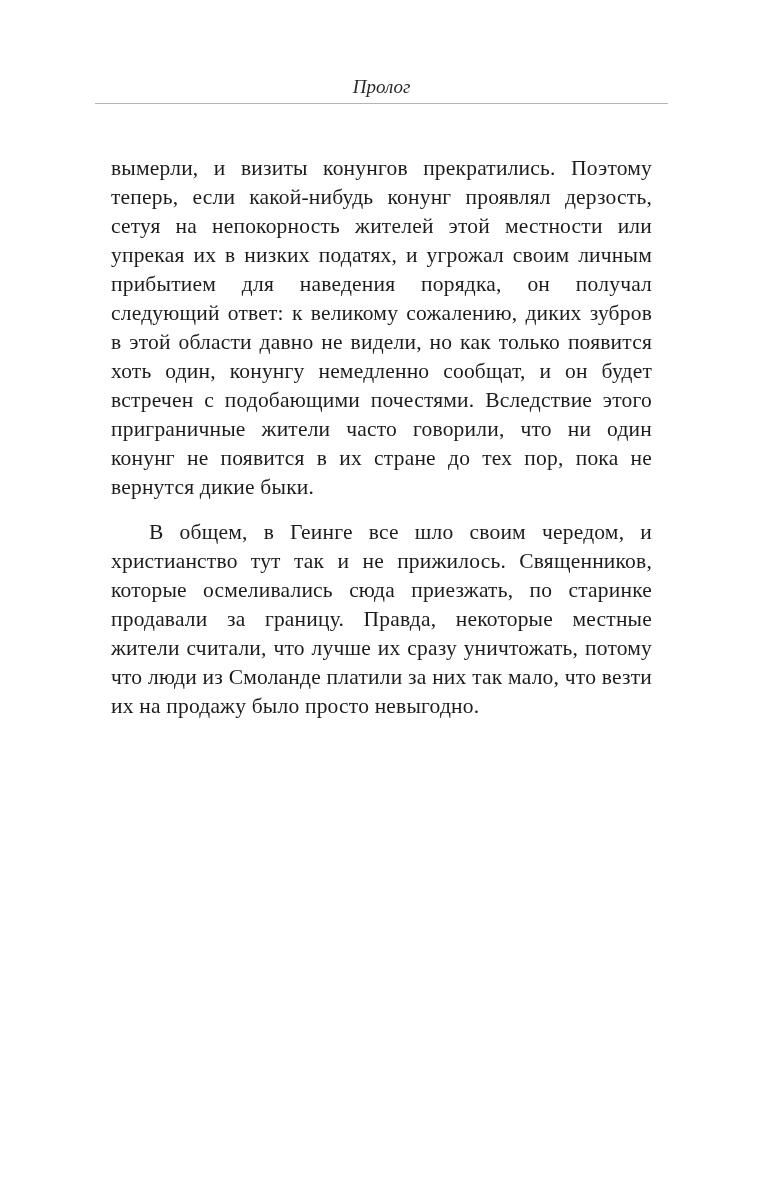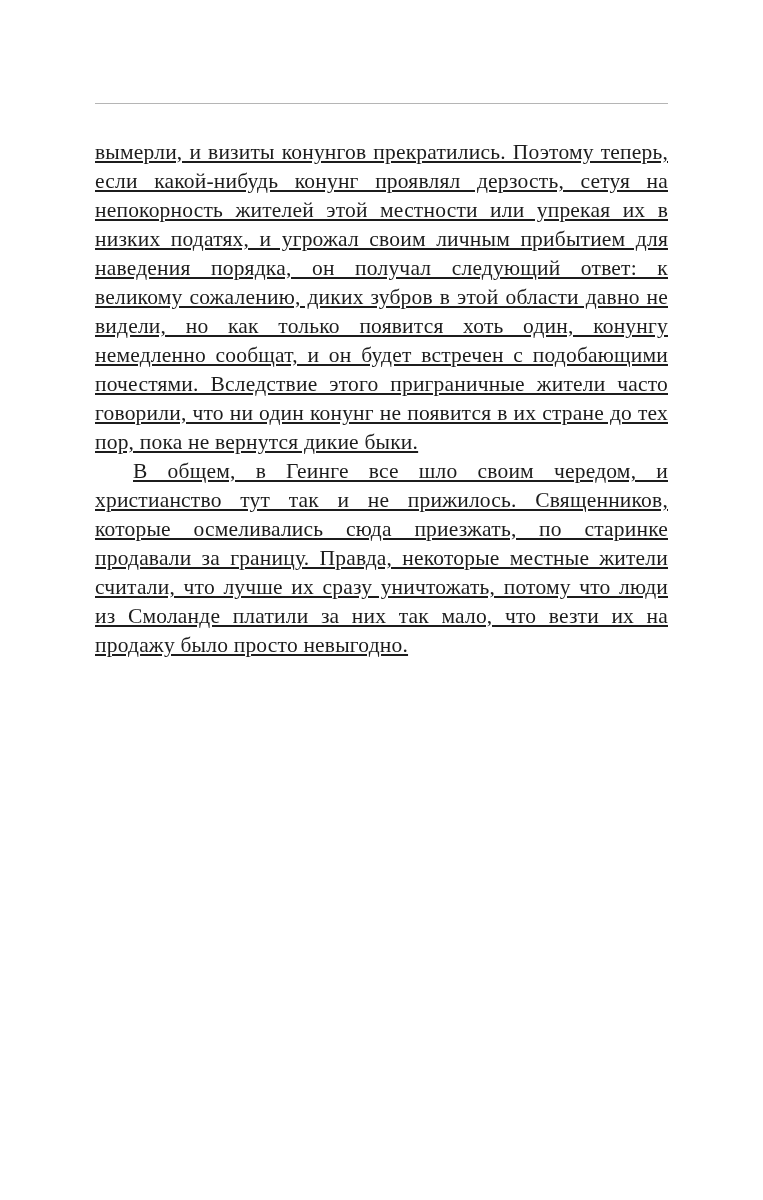--- a/index.html
+++ b/index.html
@@ -41,32 +41,32 @@
     left: 95px;
     width: 573px;
     font-size: 21.5px;
     line-height: 29px;
     text-align: justify;
     letter-spacing: 0.2px;
     hyphens: auto;
     -webkit-hyphens: auto;
   }
   .body-text p {
-    margin: 0;
-    text-decoration: underline;
+    margin: 16px;
   }
   .body-text p.indent {
     text-indent: 38px;
   }
 </style>
 </head>
 <body>
 
 <div class="page">
 
+  <div class="running-head">Пролог</div>
 
   <div class="head-rule"></div>
 
   <div class="body-text">
     <p lang="ru">вымерли, и визиты конунгов прекратились. Поэтому теперь, если какой-нибудь конунг проявлял дерзость, сетуя на непокорность жителей этой местности или упрекая их в низких податях, и угрожал своим личным прибытием для наведения порядка, он получал следующий ответ: к великому сожалению, диких зубров в этой области давно не видели, но как только появится хоть один, конунгу немедленно сообщат, и он будет встречен с подобающими почестями. Вследствие этого приграничные жители часто говорили, что ни один конунг не появится в их стране до тех пор, пока не вернутся дикие быки.</p>
     <p lang="ru" class="indent">В общем, в Геинге все шло своим чередом, и христианство тут так и не прижилось. Священников, которые осмеливались сюда приезжать, по старинке продавали за границу. Правда, некоторые местные жители считали, что лучше их сразу уничтожать, потому что люди из Смоланде платили за них так мало, что везти их на продажу было просто невыгодно.</p>
   </div>
 
 </div>
 

